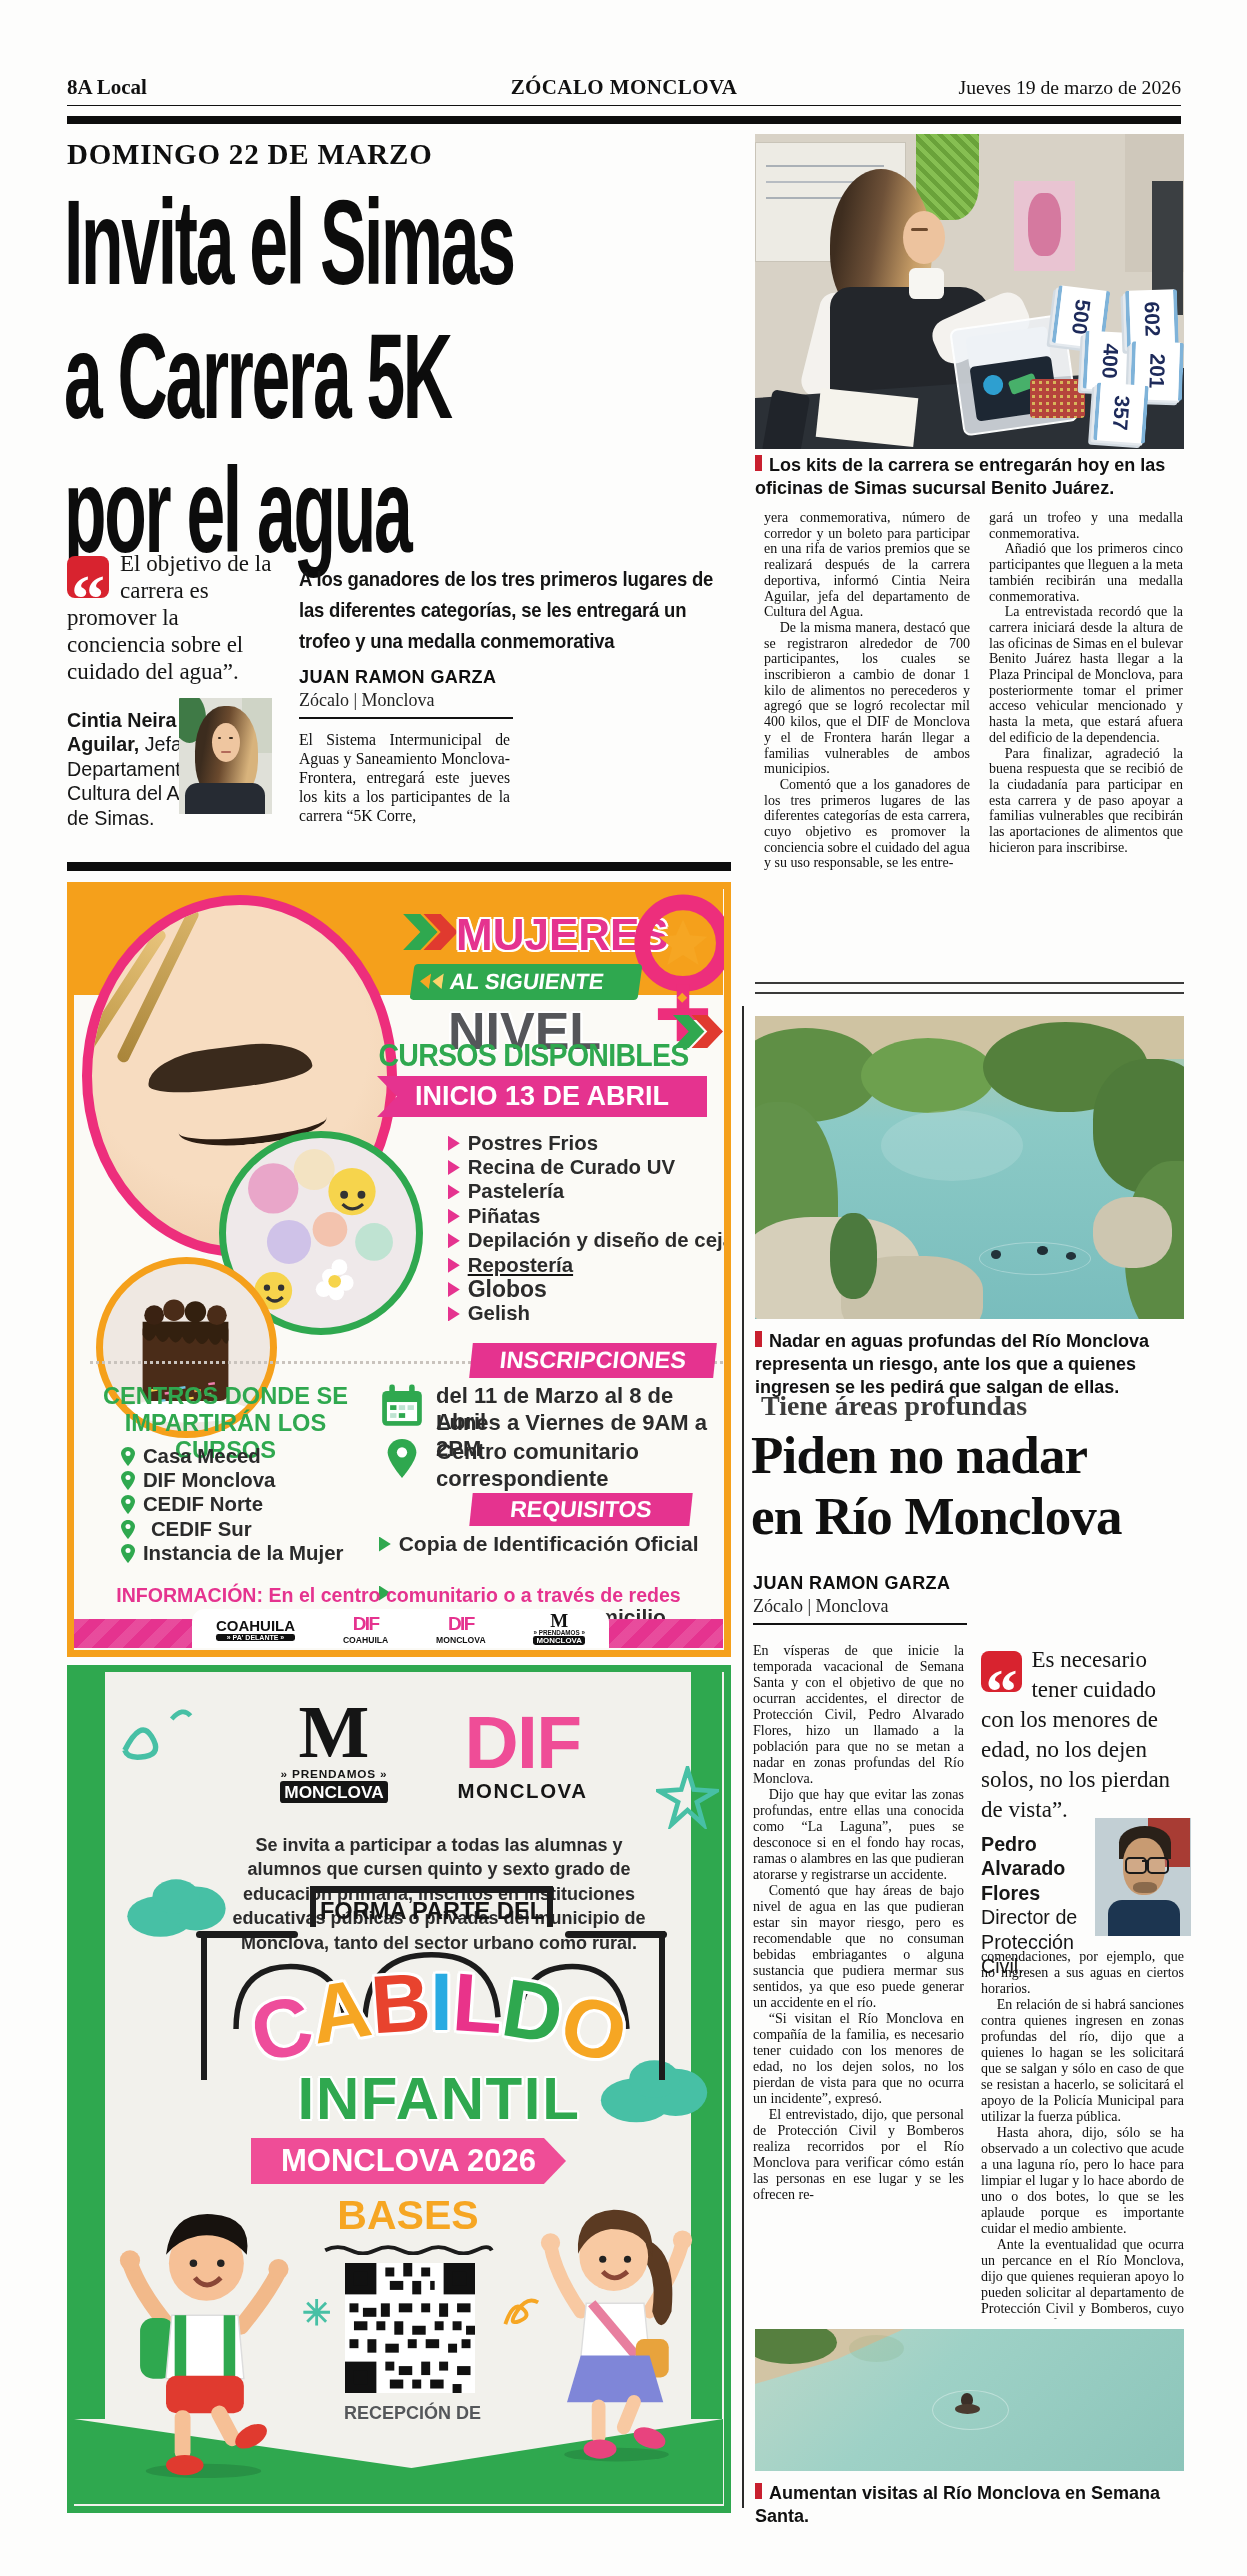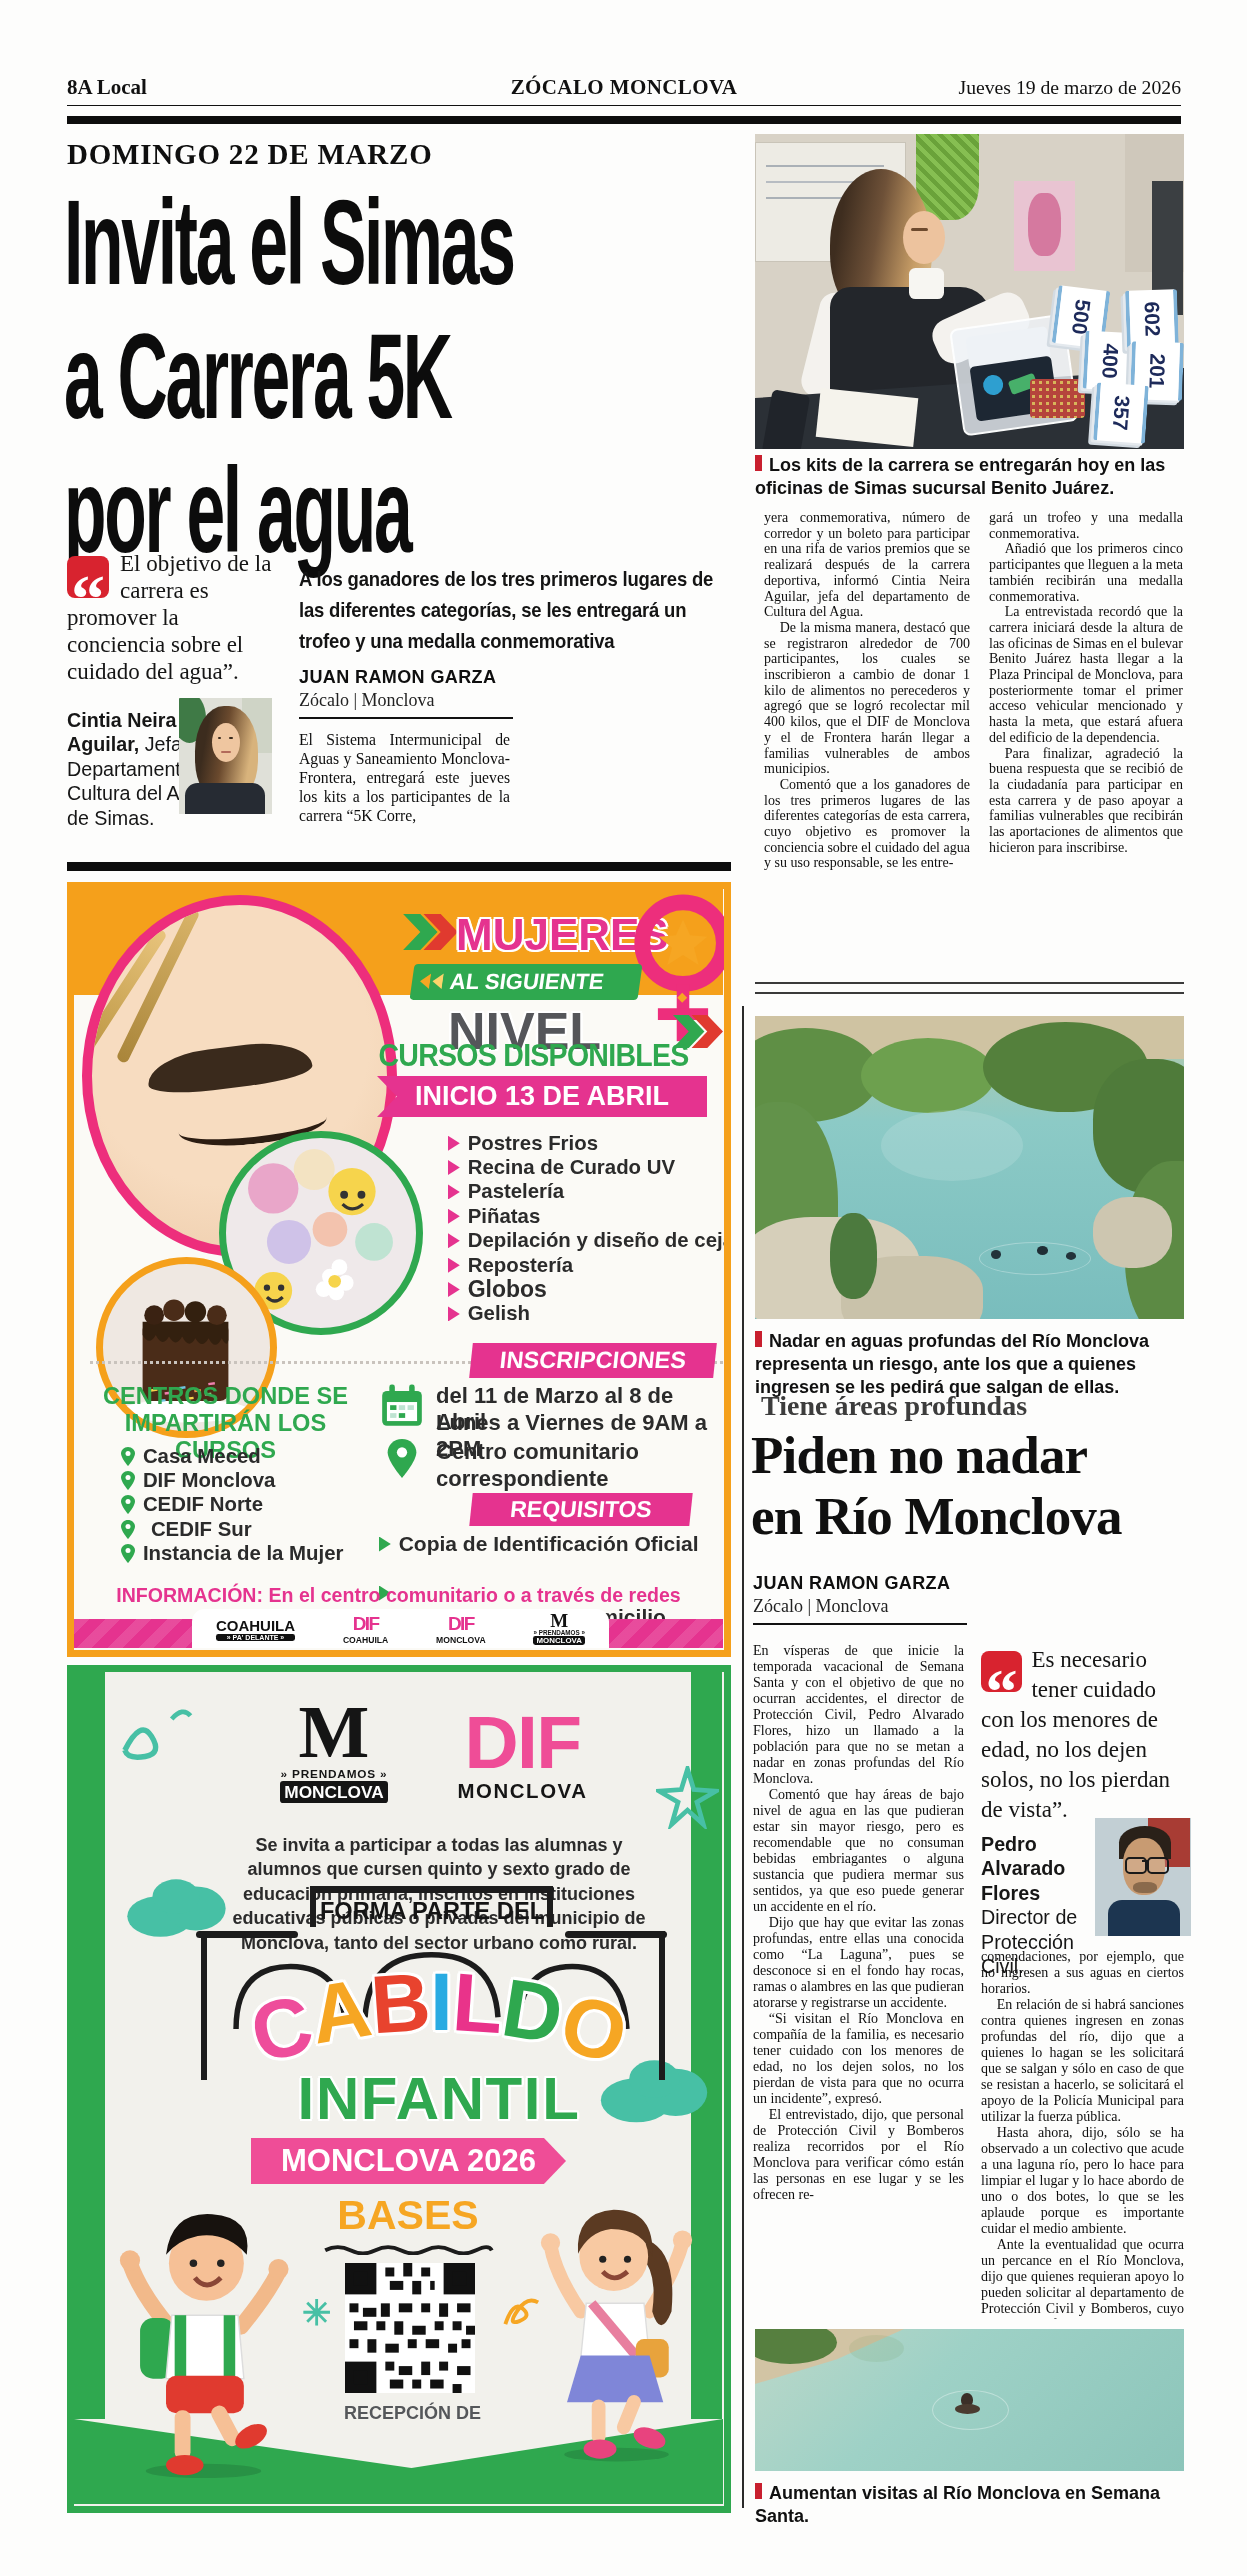--- a/index.html
+++ b/index.html
@@ -236,21 +236,21 @@
           <span class="adtxt" style="font-size:20.4px;">Pastelería</span>
         </div>
       <div style="display:flex;align-items:center;height:24.4px;">
           <span class="chev"></span>
           <span class="adtxt" style="font-size:20.4px;">Piñatas</span>
         </div>
       <div style="display:flex;align-items:center;height:24.4px;">
           <span class="chev"></span>
           <span class="adtxt" style="font-size:20.4px;">Depilación y diseño de ceja</span>
         </div>
-      <div style="display:flex;align-items:center;height:24.4px;">
+      <div style="display:flex;align-items:center;height:24.4px;text-decoration:underline;">
           <span class="chev"></span>
           <span class="adtxt" style="font-size:20.4px;">Repostería</span>
         </div>
       <div style="display:flex;align-items:center;height:24.4px;">
           <span class="chev"></span>
           <span class="adtxt" style="font-size:23px;">Globos</span>
         </div>
       <div style="display:flex;align-items:center;height:24.4px;">
           <span class="chev"></span>
           <span class="adtxt" style="font-size:20.4px;">Gelish</span>
@@ -598,22 +598,22 @@
   <div class="abs" style="left:751px;top:1425px;width:440px;">
     <div class="h2line">Piden no nadar</div>
     <div class="h2line">en Río Monclova</div>
   </div>
   <div class="abs byline" style="left:753px;top:1573px;">JUAN RAMON GARZA</div>
   <div class="abs outlet serif" style="left:753px;top:1596px;">Zócalo | Monclova</div>
   <div class="abs byrule" style="left:753px;top:1623px;width:214px;"></div>
 
   <div class="abs bodycol fz18b" style="left:753px;top:1643px;width:211px;height:629px;overflow:hidden;">
     <p>En vísperas de que inicie la temporada vacacional de Semana Santa y con el objetivo de que no ocurran accidentes, el director de Protección Civil, Pedro Alvarado Flores, hizo un llamado a la población para que no se metan a nadar en zonas profundas del Río Monclova.</p>
+    <p class="ind">Dijo que hay que evitar las zonas profundas, entre ellas una conocida como “La Laguna”, pues se desconoce si en el fondo hay rocas, ramas o alambres en las que pudieran atorarse y registrarse un accidente.</p>
     <p class="ind">Comentó que hay áreas de bajo nivel de agua en las que pudieran estar sin mayor riesgo, pero es recomendable que no consuman bebidas embriagantes o alguna sustancia que pudiera mermar sus sentidos, ya que eso puede generar un accidente en el río.</p>
-    <p class="ind">Dijo que hay que evitar las zonas profundas, entre ellas una conocida como “La Laguna”, pues se desconoce si en el fondo hay rocas, ramas o alambres en las que pudieran atorarse y registrarse un accidente.</p>
     <p class="ind">“Si visitan el Río Monclova en compañía de la familia, es necesario tener cuidado con los menores de edad, no los dejen solos, no los pierdan de vista para que no ocurra un incidente”, expresó.</p>
     <p class="ind">El entrevistado, dijo, que personal de Protección Civil y Bomberos realiza recorridos por el Río Monclova para verificar cómo están las personas en ese lugar y se les ofrecen re-</p>
   </div>
 
   <div class="abs" style="left:981px;top:1645px;width:198px;">
     <div class="quote-icon" style="float:left;width:41px;height:41px;margin:6.3px 9.4px 3.1px 0;"><span style="font-size:64px;">“</span></div>
     <div class="pullq2 serif">Es necesario tener cuidado con los menores de edad, no los dejen solos, no los pierdan de vista”.</div>
   </div>
   <div class="abs attr" style="left:981px;top:1832px;width:110px;">
     <b>Pedro Alvarado Flores</b><br>

